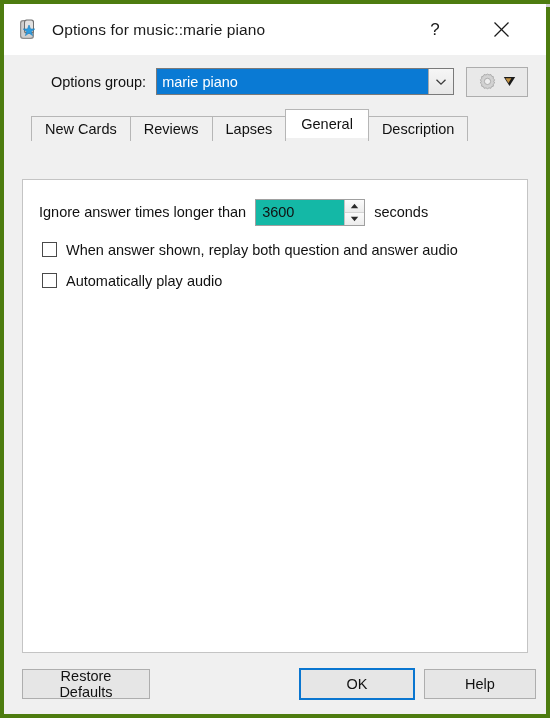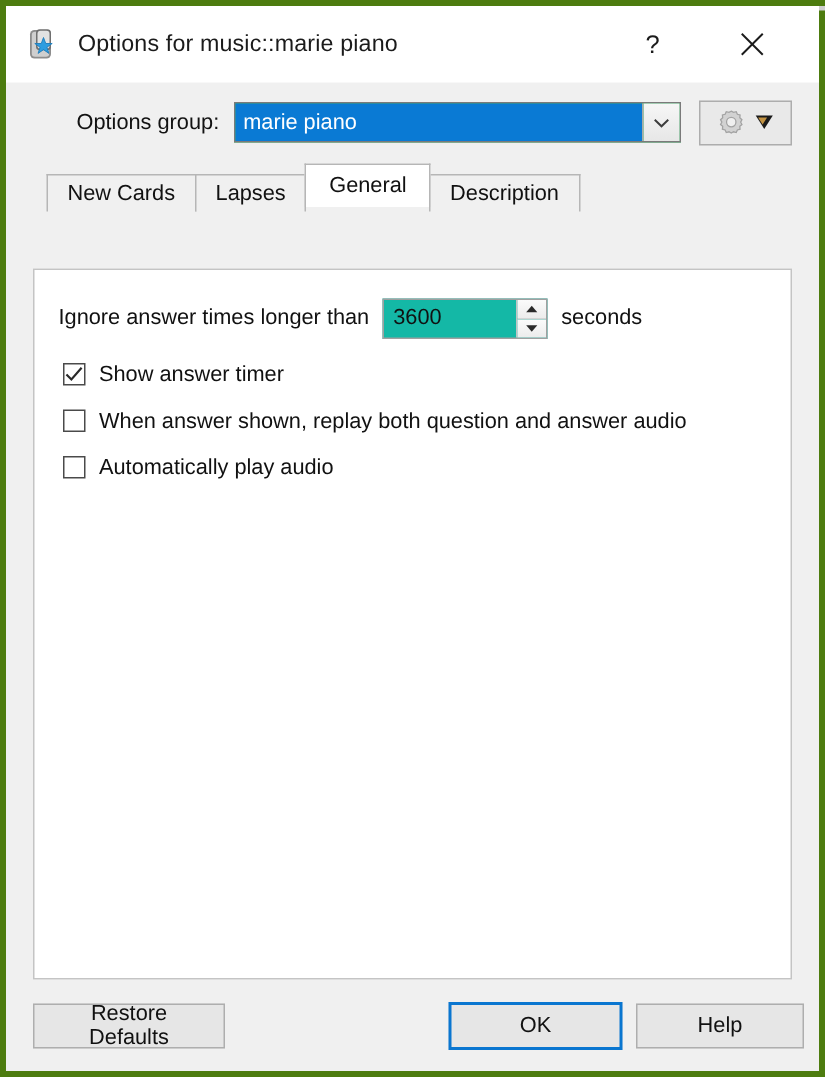--- a/index.html
+++ b/index.html
@@ -94,21 +94,21 @@
     font-size: 14.5px;
     color: #121212;
     margin-right: 10px;
     white-space: nowrap;
   }
   #group-combo {
     width: 298px;
     height: 27px;
     box-sizing: border-box;
     border: 1px solid #7a7a7a;
-    background: #22c55e;
+    background: #000000;
     display: flex;
     align-items: stretch;
     position: relative;
   }
   #group-combo-value {
     flex: 1 1 auto;
     background: #0a7ad4;
     color: #ffffff;
     font-size: 14.5px;
     display: flex;
@@ -360,20 +360,23 @@
         <polygon points="0.8,1 12.2,1 6.5,10" fill="#1a1a1a"></polygon>
         <polygon points="2.4,2.3 8.4,2.3 5.4,7" fill="#e0a84a" opacity="0.85"></polygon>
       </svg>
     </button>
   </div>
 
   <div id="tabarea">
     <div id="tabstrip">
       <div class="tab">
         <span>New Cards</span>
+      </div>
+      <div class="tab">
+        <span>Reviews</span>
       </div>
       <div class="tab">
         <span>Lapses</span>
       </div>
       <div class="tab active">
         <span>General</span>
       </div>
       <div class="tab">
         <span>Description</span>
       </div>
@@ -396,28 +399,20 @@
               <svg width="9" height="6" viewBox="0 0 9 6">
                 <polygon points="4.5,5.2 0.8,0.8 8.2,0.8" fill="#2a2a2a"></polygon>
               </svg>
             </button>
           </div>
         </div>
 
         <span class="field-label">seconds</span>
       </div>
 
-      <div class="check-row">
-        <span class="checkbox">
-          <svg width="13" height="11" viewBox="0 0 13 11" style="position:absolute;left:0px;top:1px;">
-            <polyline points="1.3,5.6 4.6,9 11.4,1.2" fill="none" stroke="#2a2a2a" stroke-width="1.45"></polyline>
-          </svg>
-        </span>
-        <span class="check-label">Show answer timer</span>
-      </div>
 
       <div class="check-row">
         <span class="checkbox"></span>
         <span class="check-label">When answer shown, replay both question and answer audio</span>
       </div>
 
       <div class="check-row">
         <span class="checkbox"></span>
         <span class="check-label">Automatically play audio</span>
       </div>

